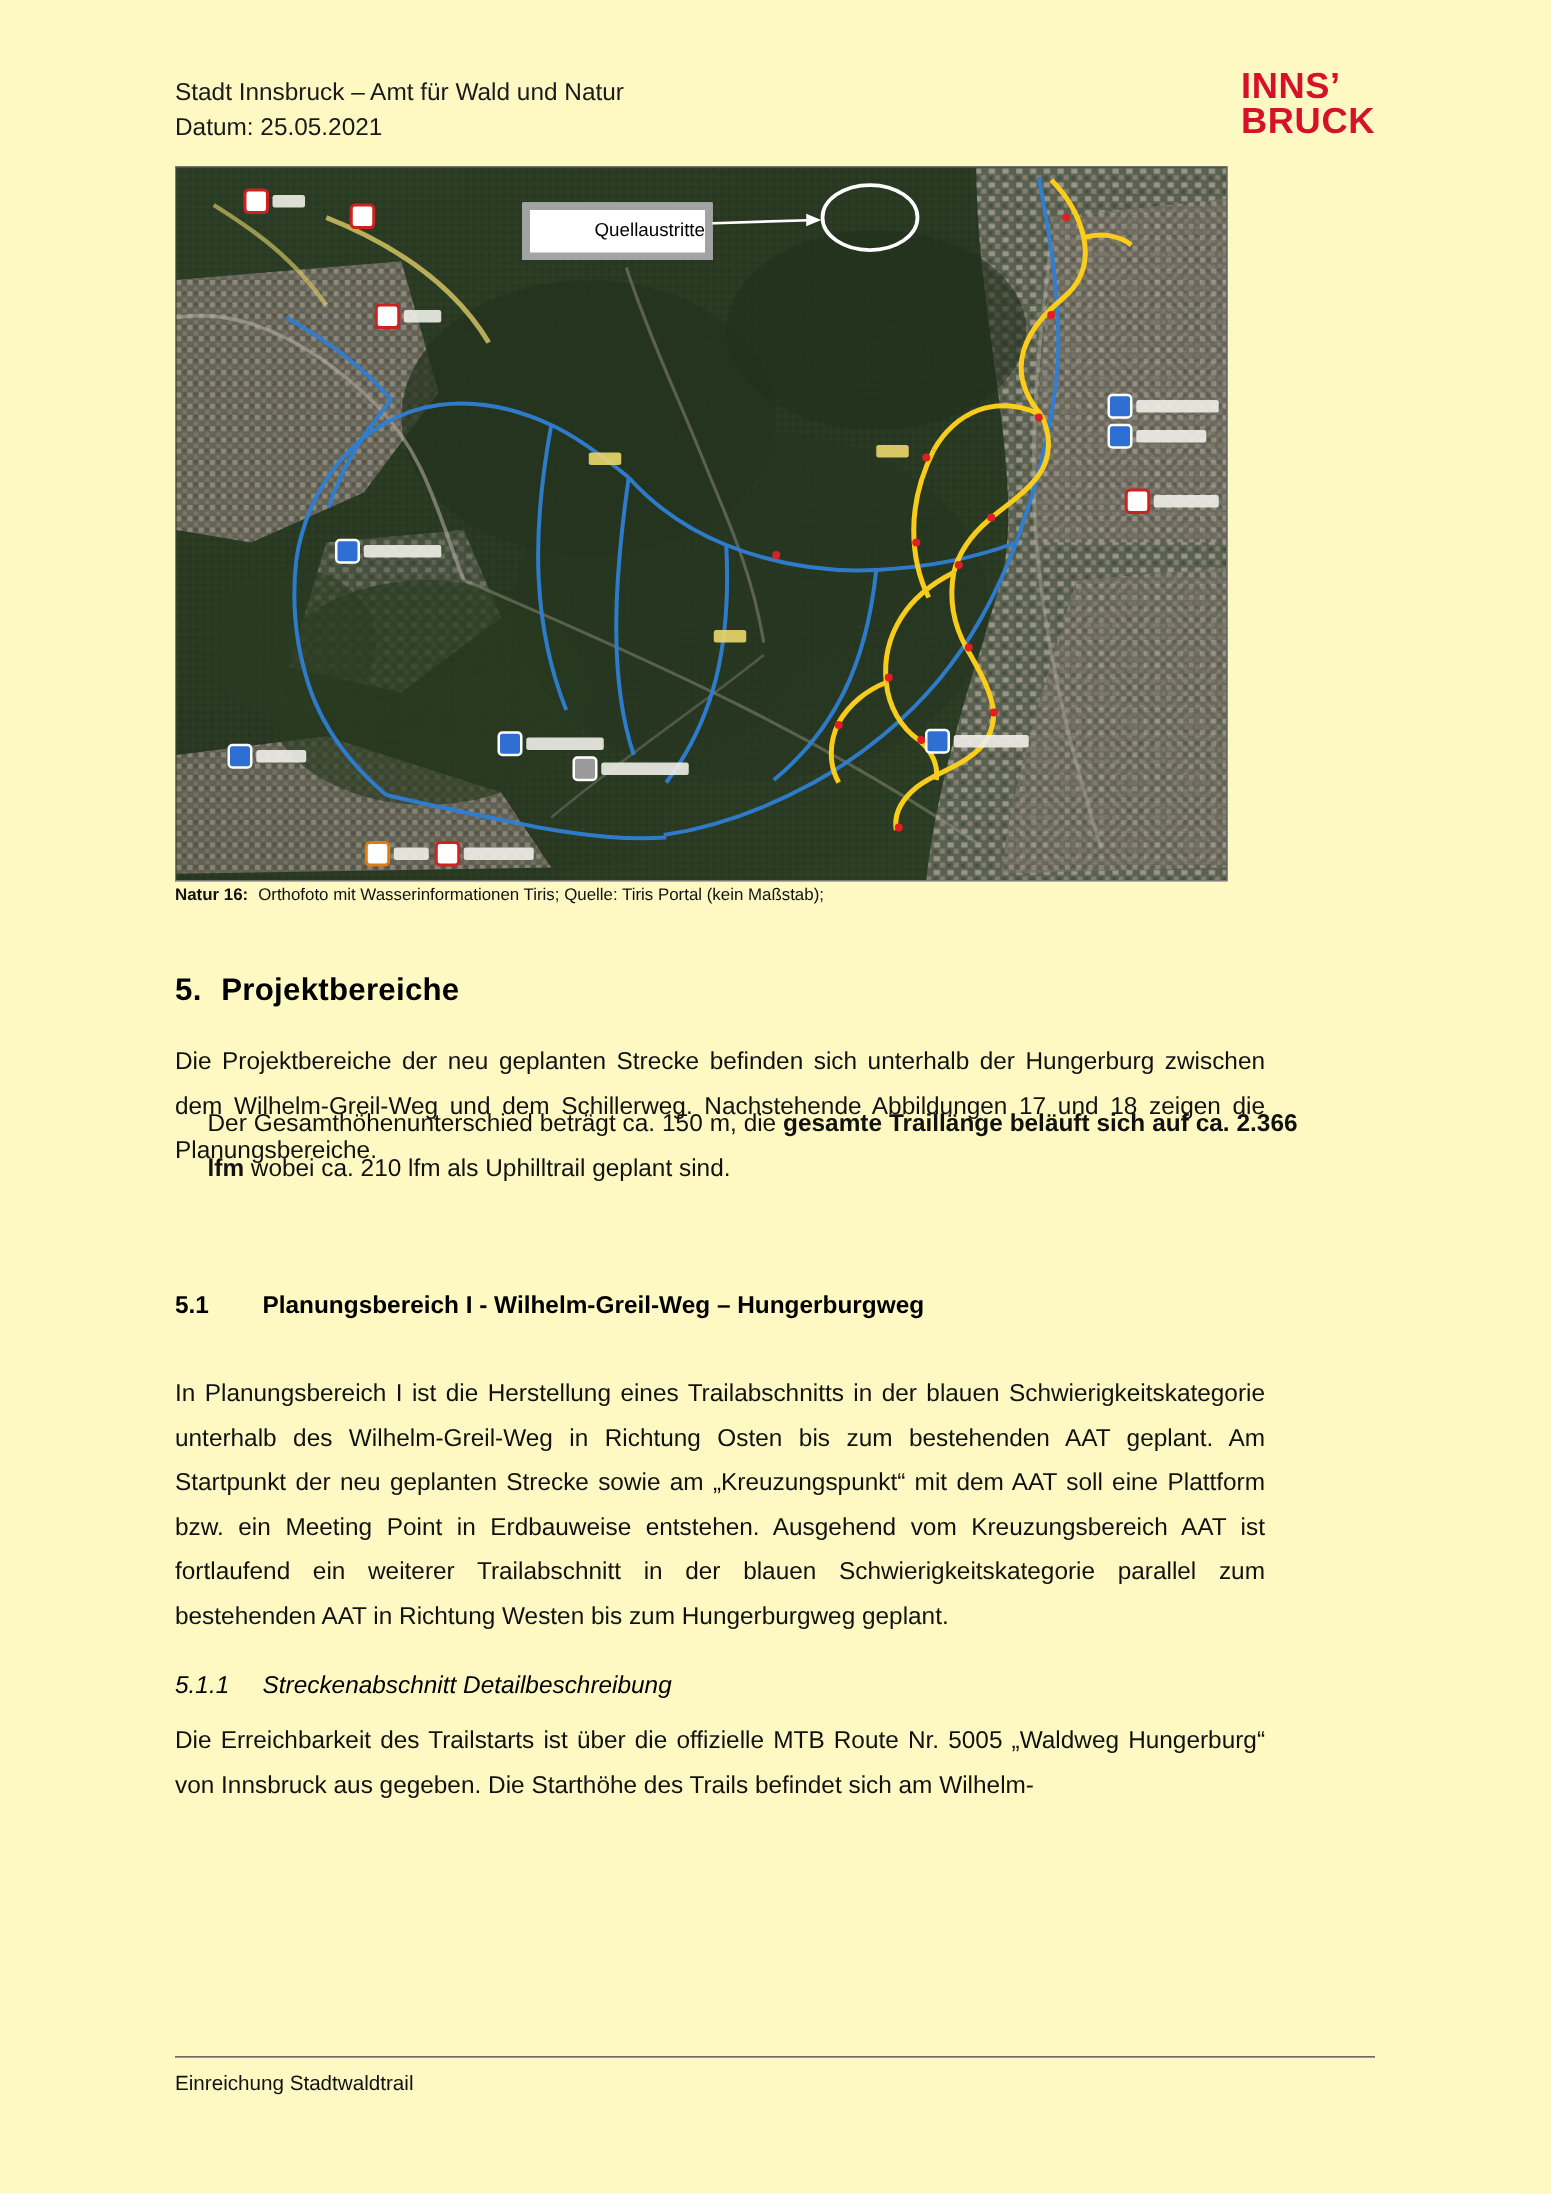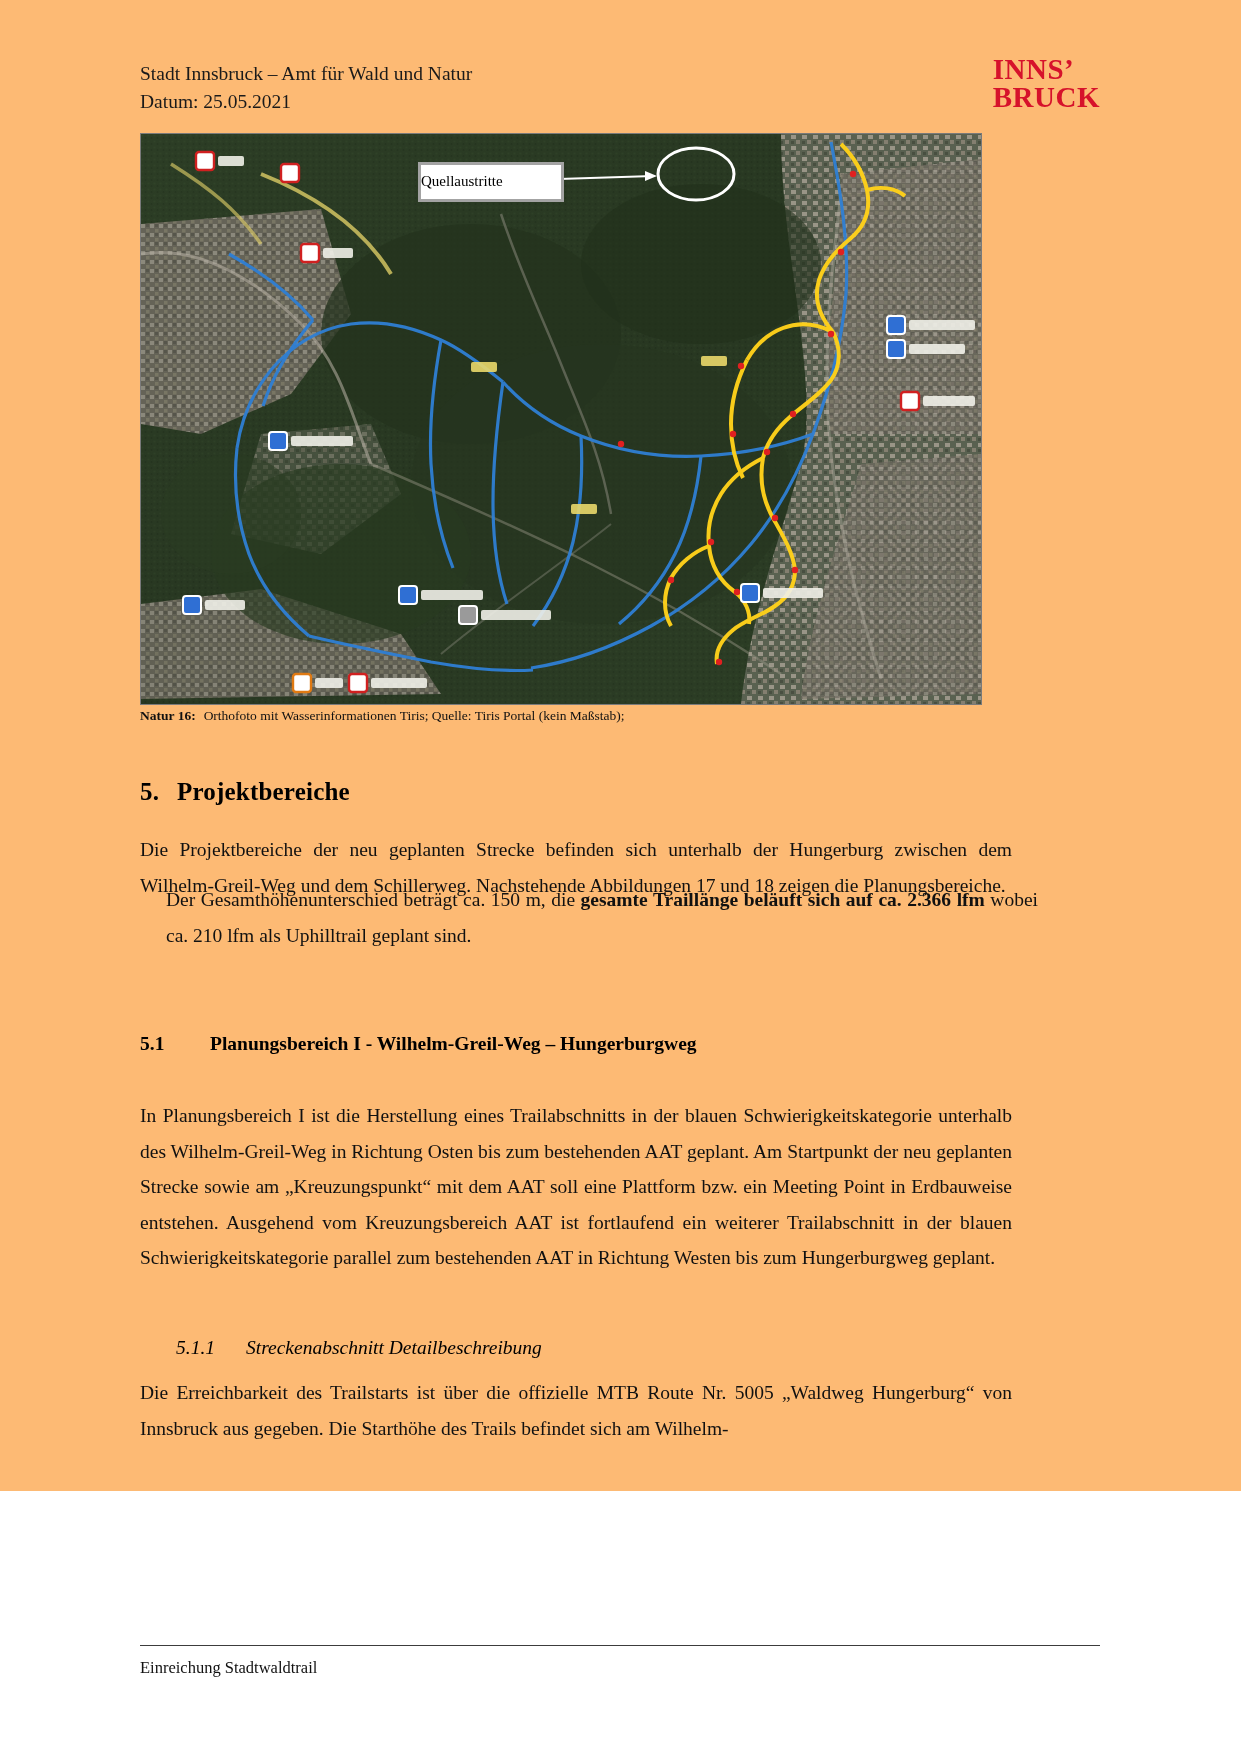--- a/index.html
+++ b/index.html
@@ -12,23 +12,22 @@
     height: 1755px;
     font-family: "Liberation Sans", sans-serif;
     color: #000000;
     position: relative;
     overflow: hidden;
   }
   .page {
     position: absolute;
     left: 0; top: 0;
     width: 1241px;
-    height: 1491px;
-    background: #fdba74;
-    font-family: Liberation Serif, serif;
+    height: 1755px;
+    background: #fef9c3;
   }
 
   
   .header {
     position: absolute;
     left: 140px;
     top: 60px;
     width: 960px;
   }
   .header-left {
@@ -106,21 +105,21 @@
   }
   .h2 .num { display: inline-block; width: 70px; }
 
   .h3 {
     position: absolute;
     left: 140px;
     top: 1337px;
     font-size: 19.5px;
     font-style: italic;
   }
-  .h3 .num { display: inline-block; width: 70px; font-style: italic; margin-left: 36px; }
+  .h3 .num { display: inline-block; width: 70px; font-style: italic; }
 
   .para.p5 { top: 1375px; }
 
   b.bold { font-weight: bold; }
 
   
   .footer-rule {
     position: absolute;
     left: 140px;
     top: 1645px;
@@ -146,24 +145,24 @@
   }
 
   
   .annot-box {
     position: absolute;
     left: 418px;
     top: 162px;
     width: 140px;
     height: 34px;
     background: #ffffff;
-    border: 3px solid #a3a3a3;
+    border: 6px solid #a3a3a3;
     font-size: 15px;
     line-height: 33px;
-    text-align: left;
+    text-align: right;
     color: #000;
   }
 </style>
 </head>
 <body>
 
 <div class="page">
 
   <div class="header">
     <div class="header-left">

